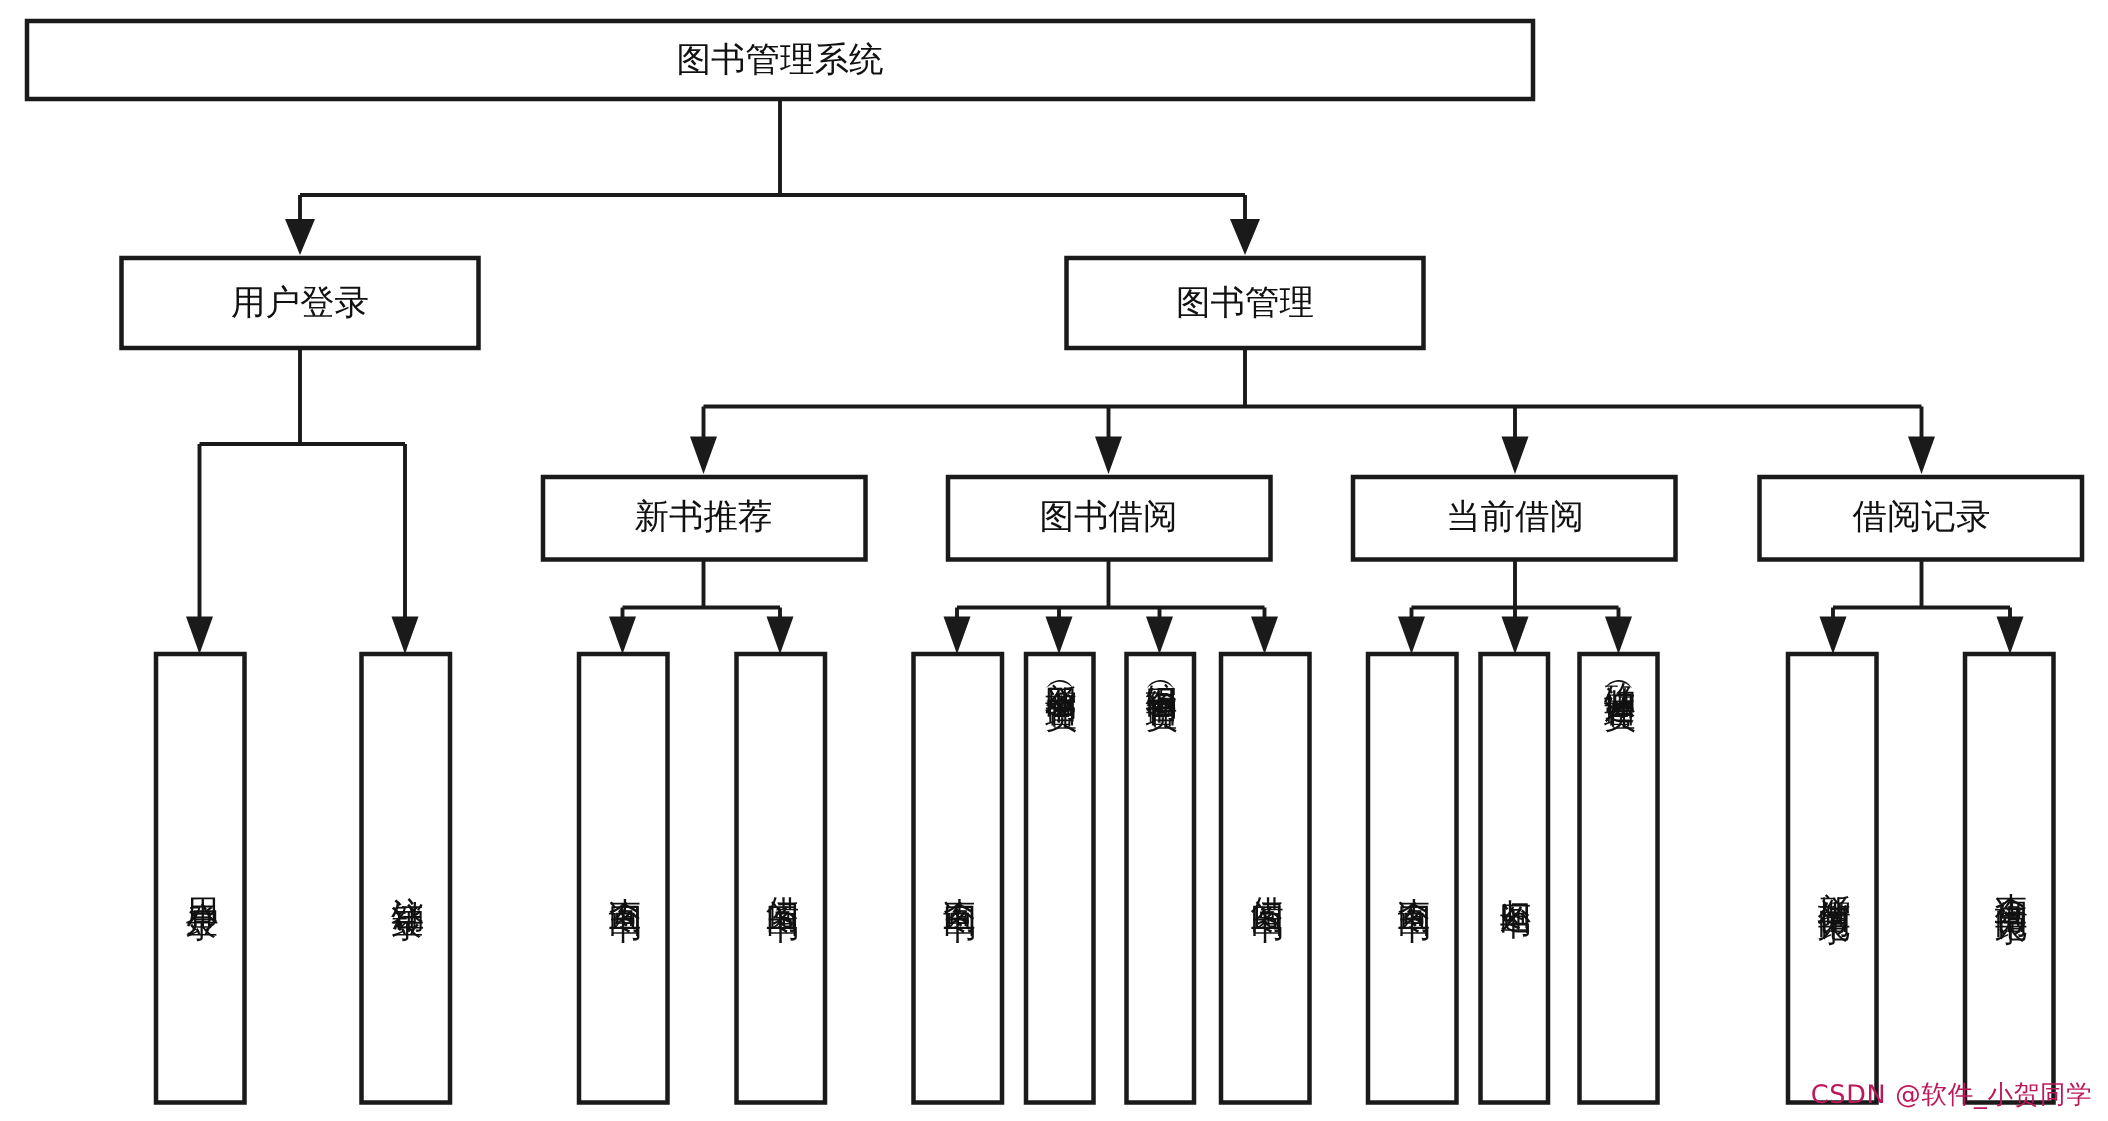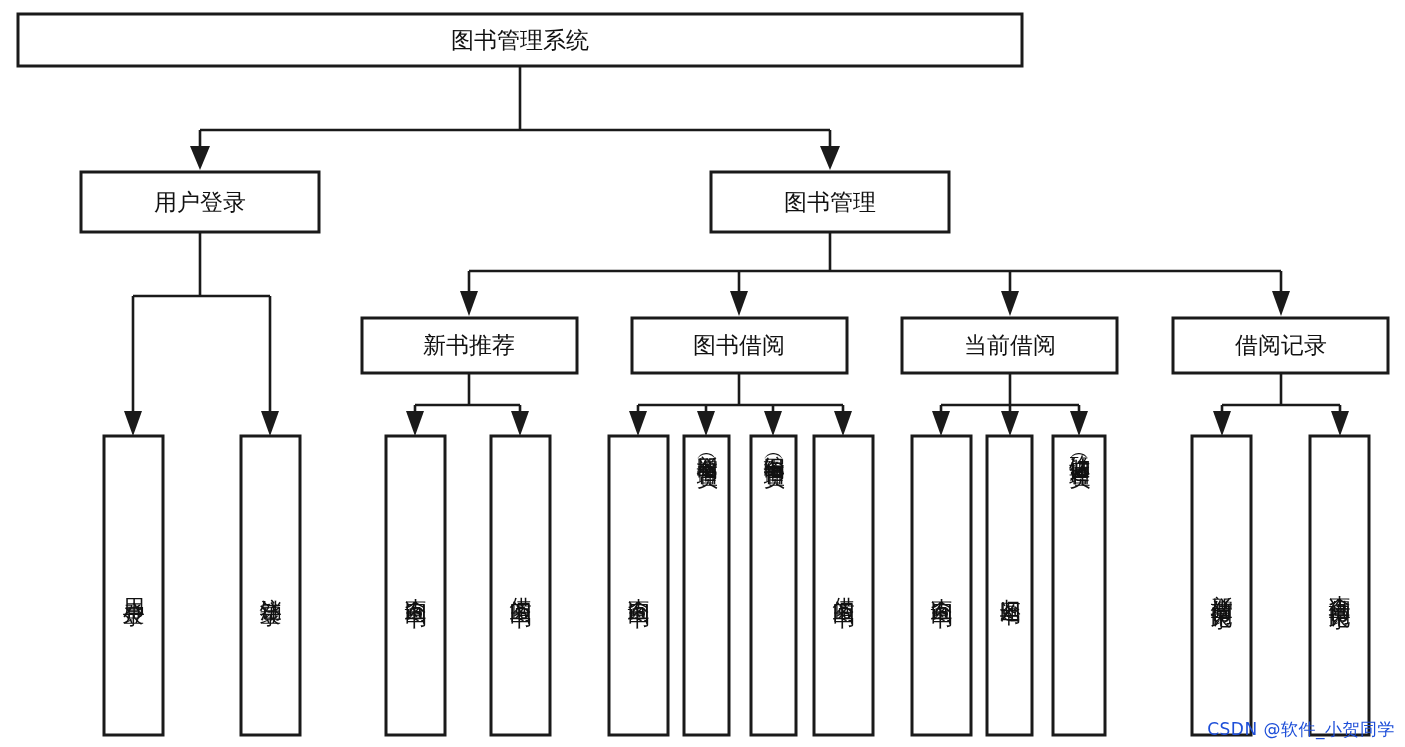--- a/index.html
+++ b/index.html
@@ -59,21 +59,21 @@
   .arrow-head {
     fill: #1a1a1a;
     stroke: none;
   }
   #watermark {
     position: absolute;
     right: 10px;
     bottom: 6px;
     font-family: "DejaVu Sans", "Liberation Sans", sans-serif;
     font-size: 17px;
-    color: #1d4ed8;
+    color: #be185d;
     letter-spacing: 0.5px;
     white-space: nowrap;
   }
 </style>
 </head>
 <body>
 
 <svg id="diagram" viewBox="0 0 1405 747" xmlns="http://www.w3.org/2000/svg">
 
   <defs>

